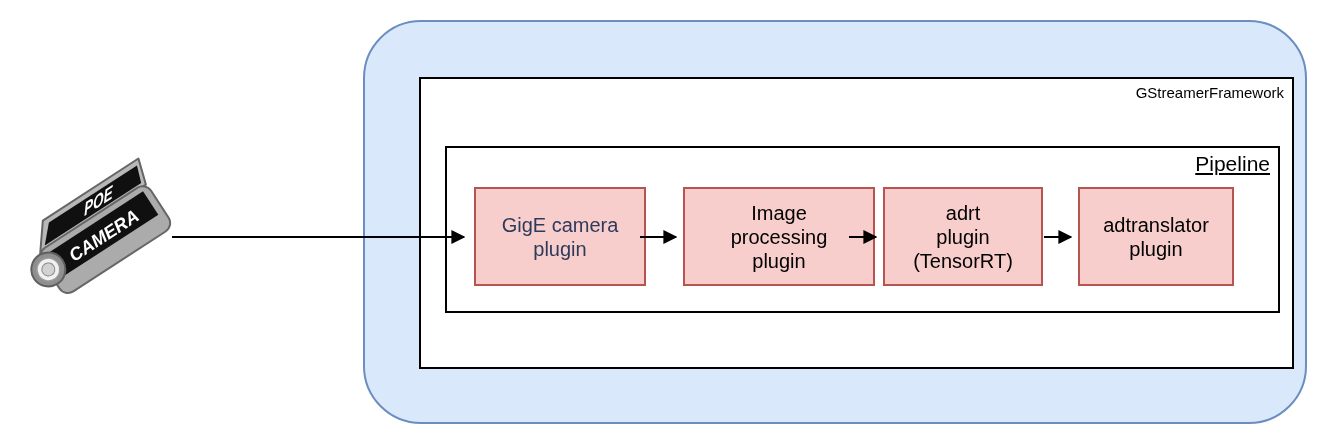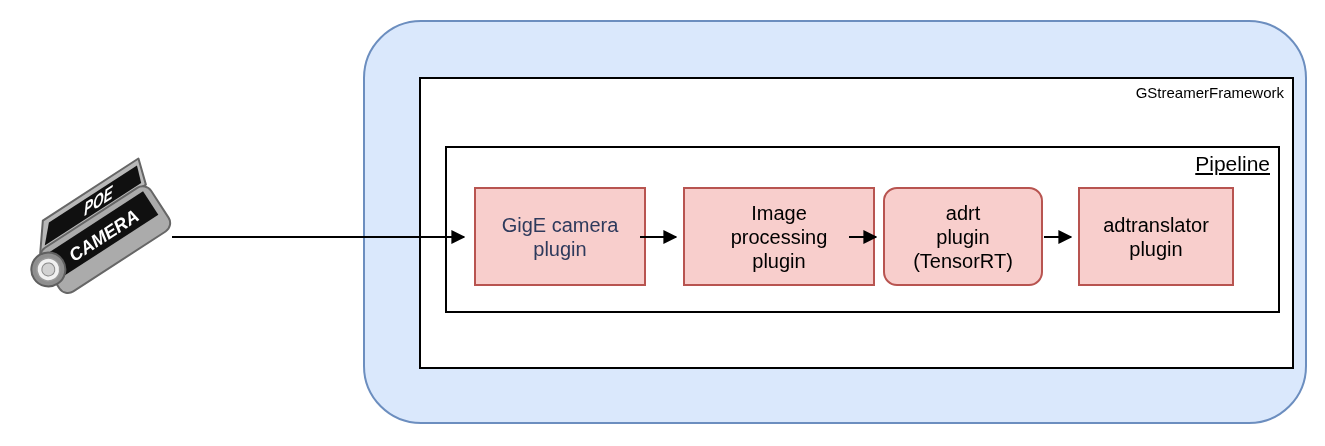--- a/index.html
+++ b/index.html
@@ -72,21 +72,21 @@
   }
   .plugin-label {
     white-space: pre-line;
     text-align: center;
     font-size: 20px;
     line-height: 24px;
     color: #000000;
   }
   #plugin-gige    { left: 474px;  width: 172px; }
   #plugin-image   { left: 683px;  width: 192px; }
-  #plugin-adrt    { left: 883px;  width: 160px; border-radius: 14px; }
+  #plugin-adrt    { left: 883px;  width: 160px; }
   #plugin-adtrans { left: 1078px; width: 156px; }
   #plugin-gige .plugin-label { color: #2e3a5c; }
 
   
   #arrows-layer {
     position: absolute;
     left: 0; top: 0;
     width: 1325px; height: 446px;
     pointer-events: none;
     z-index: 10;

